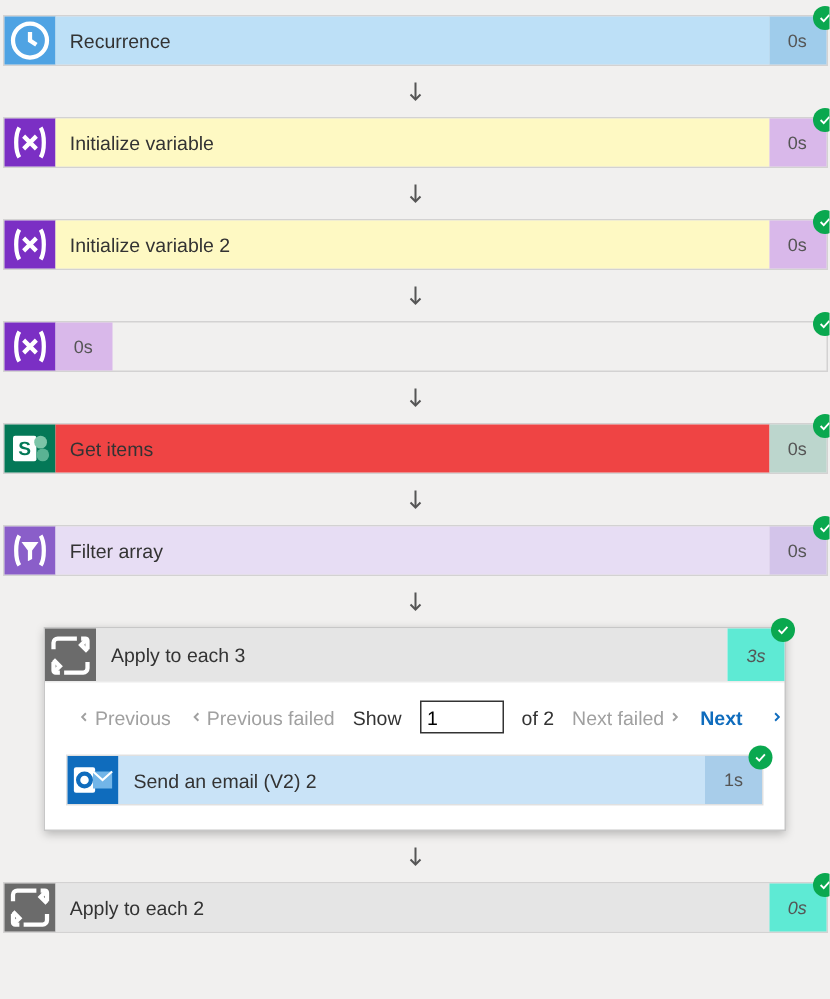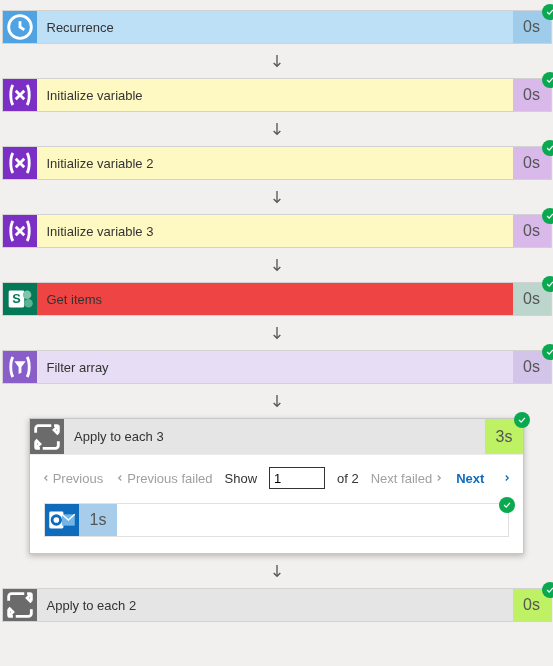--- a/index.html
+++ b/index.html
@@ -34,21 +34,21 @@
     align-items: center;
     padding: 0 10px;
     font-size: 13px;
     color: #333;
   }
   .duration {
     width: 38px;
     display: flex;
     align-items: center;
     justify-content: center;
-    font-size: 16px;
+    font-size: 12px;
     color: #555;
     flex-shrink: 0;
   }
   
   .t-rec .icon-box { background:#4fa3e3; }
   .t-rec .title    { background:#bde0f7; }
   .t-rec .duration { background:#9fcceb; }
 
   .t-var .icon-box { background:#7b2fc4; }
   .t-var .title    { background:#fef9c3; } 
@@ -57,21 +57,21 @@
   .t-sp .icon-box  { background:#047857; }
   .t-sp .title     { background:#ef4444; }
   .t-sp .duration  { background:#bcd6cd; }
 
   .t-filter .icon-box { background:#8a5ec9; }
   .t-filter .title    { background:#e7ddf4; }
   .t-filter .duration { background:#d3c4ea; }
 
   .t-loop .icon-box { background:#6b6b6b; }
   .t-loop .title    { background:#e5e5e5; }
-  .t-loop .duration { background:#bef264; }
+  .t-loop .duration { background:#5eead4;font-style:italic; }
 
   .t-mail .icon-box { background:#0f6cbd; }
   .t-mail .title    { background:#c9e3f7; }
   .t-mail .duration { background:#a8cdea; }
 
   .badge {
     position: absolute;
     top: -7px;
     right: -7px;
     width: 16px;
@@ -100,21 +100,21 @@
     border: 1px solid #c7c7c7;
     box-shadow: 0 2px 6px rgba(0,0,0,0.25);
     position: relative;
   }
   .card .step { width: 100%; border: none; border-bottom: 1px solid rgba(0,0,0,0.08); }
   .card .badge { top: -7px; right: -7px; }
 
   .pager {
     display: flex;
     align-items: center;
-    justify-content: center;
+    justify-content: flex-end;
     gap: 12px;
     padding: 12px 0 14px;
     font-size: 13px;
   }
   .pager .dim { color: #a0a0a0; display: inline-flex; align-items: center; gap: 2px; }
   .pager .link { color: #0f6cbd; font-weight: 600; display: inline-flex; align-items: center; gap: 18px; }
   .pager .show-label { color: #333; }
   .pager input {
     width: 56px;
     height: 22px;
@@ -207,21 +207,20 @@
   </div>
 
   <div class="step t-var">
     <div class="icon-box">
       <svg viewBox="0 0 24 24" fill="none" stroke="#fff" stroke-width="2">
           <path d="M7 5c-2 3-2 11 0 14"></path>
           <path d="M17 5c2 3 2 11 0 14"></path>
           <path d="M9 9l6 6M15 9l-6 6"></path>
         </svg>
     </div>
-    <div class="title">Initialize variable 3</div>
     <div class="duration">0s</div>
     <div class="badge">
       <svg viewBox="0 0 24 24" fill="none" stroke="#fff" stroke-width="3">
           <path d="M5 12l5 5L19 7"></path>
         </svg>
     </div>
   </div>
 
   <div class="arrow">
     <svg viewBox="0 0 24 24" fill="none" stroke="#555" stroke-width="2">
@@ -336,20 +335,21 @@
     <div class="inner-step-wrap">
       <div class="step t-mail">
         <div class="icon-box">
           <svg viewBox="0 0 24 24">
               <rect x="3" y="6" width="10" height="12" rx="1" fill="#fff"></rect>
               <circle cx="8" cy="12" r="3" fill="none" stroke="#0f6cbd" stroke-width="2"></circle>
               <rect x="12" y="8" width="9" height="8" fill="#72b5e8"></rect>
               <path d="M12 8l4.5 4L21 8" stroke="#fff" stroke-width="1" fill="none"></path>
             </svg>
         </div>
+        <div class="title">Send an email (V2) 2</div>
         <div class="duration">1s</div>
         <div class="badge">
           <svg viewBox="0 0 24 24" fill="none" stroke="#fff" stroke-width="3">
               <path d="M5 12l5 5L19 7"></path>
             </svg>
         </div>
       </div>
     </div>
   </div>
 

